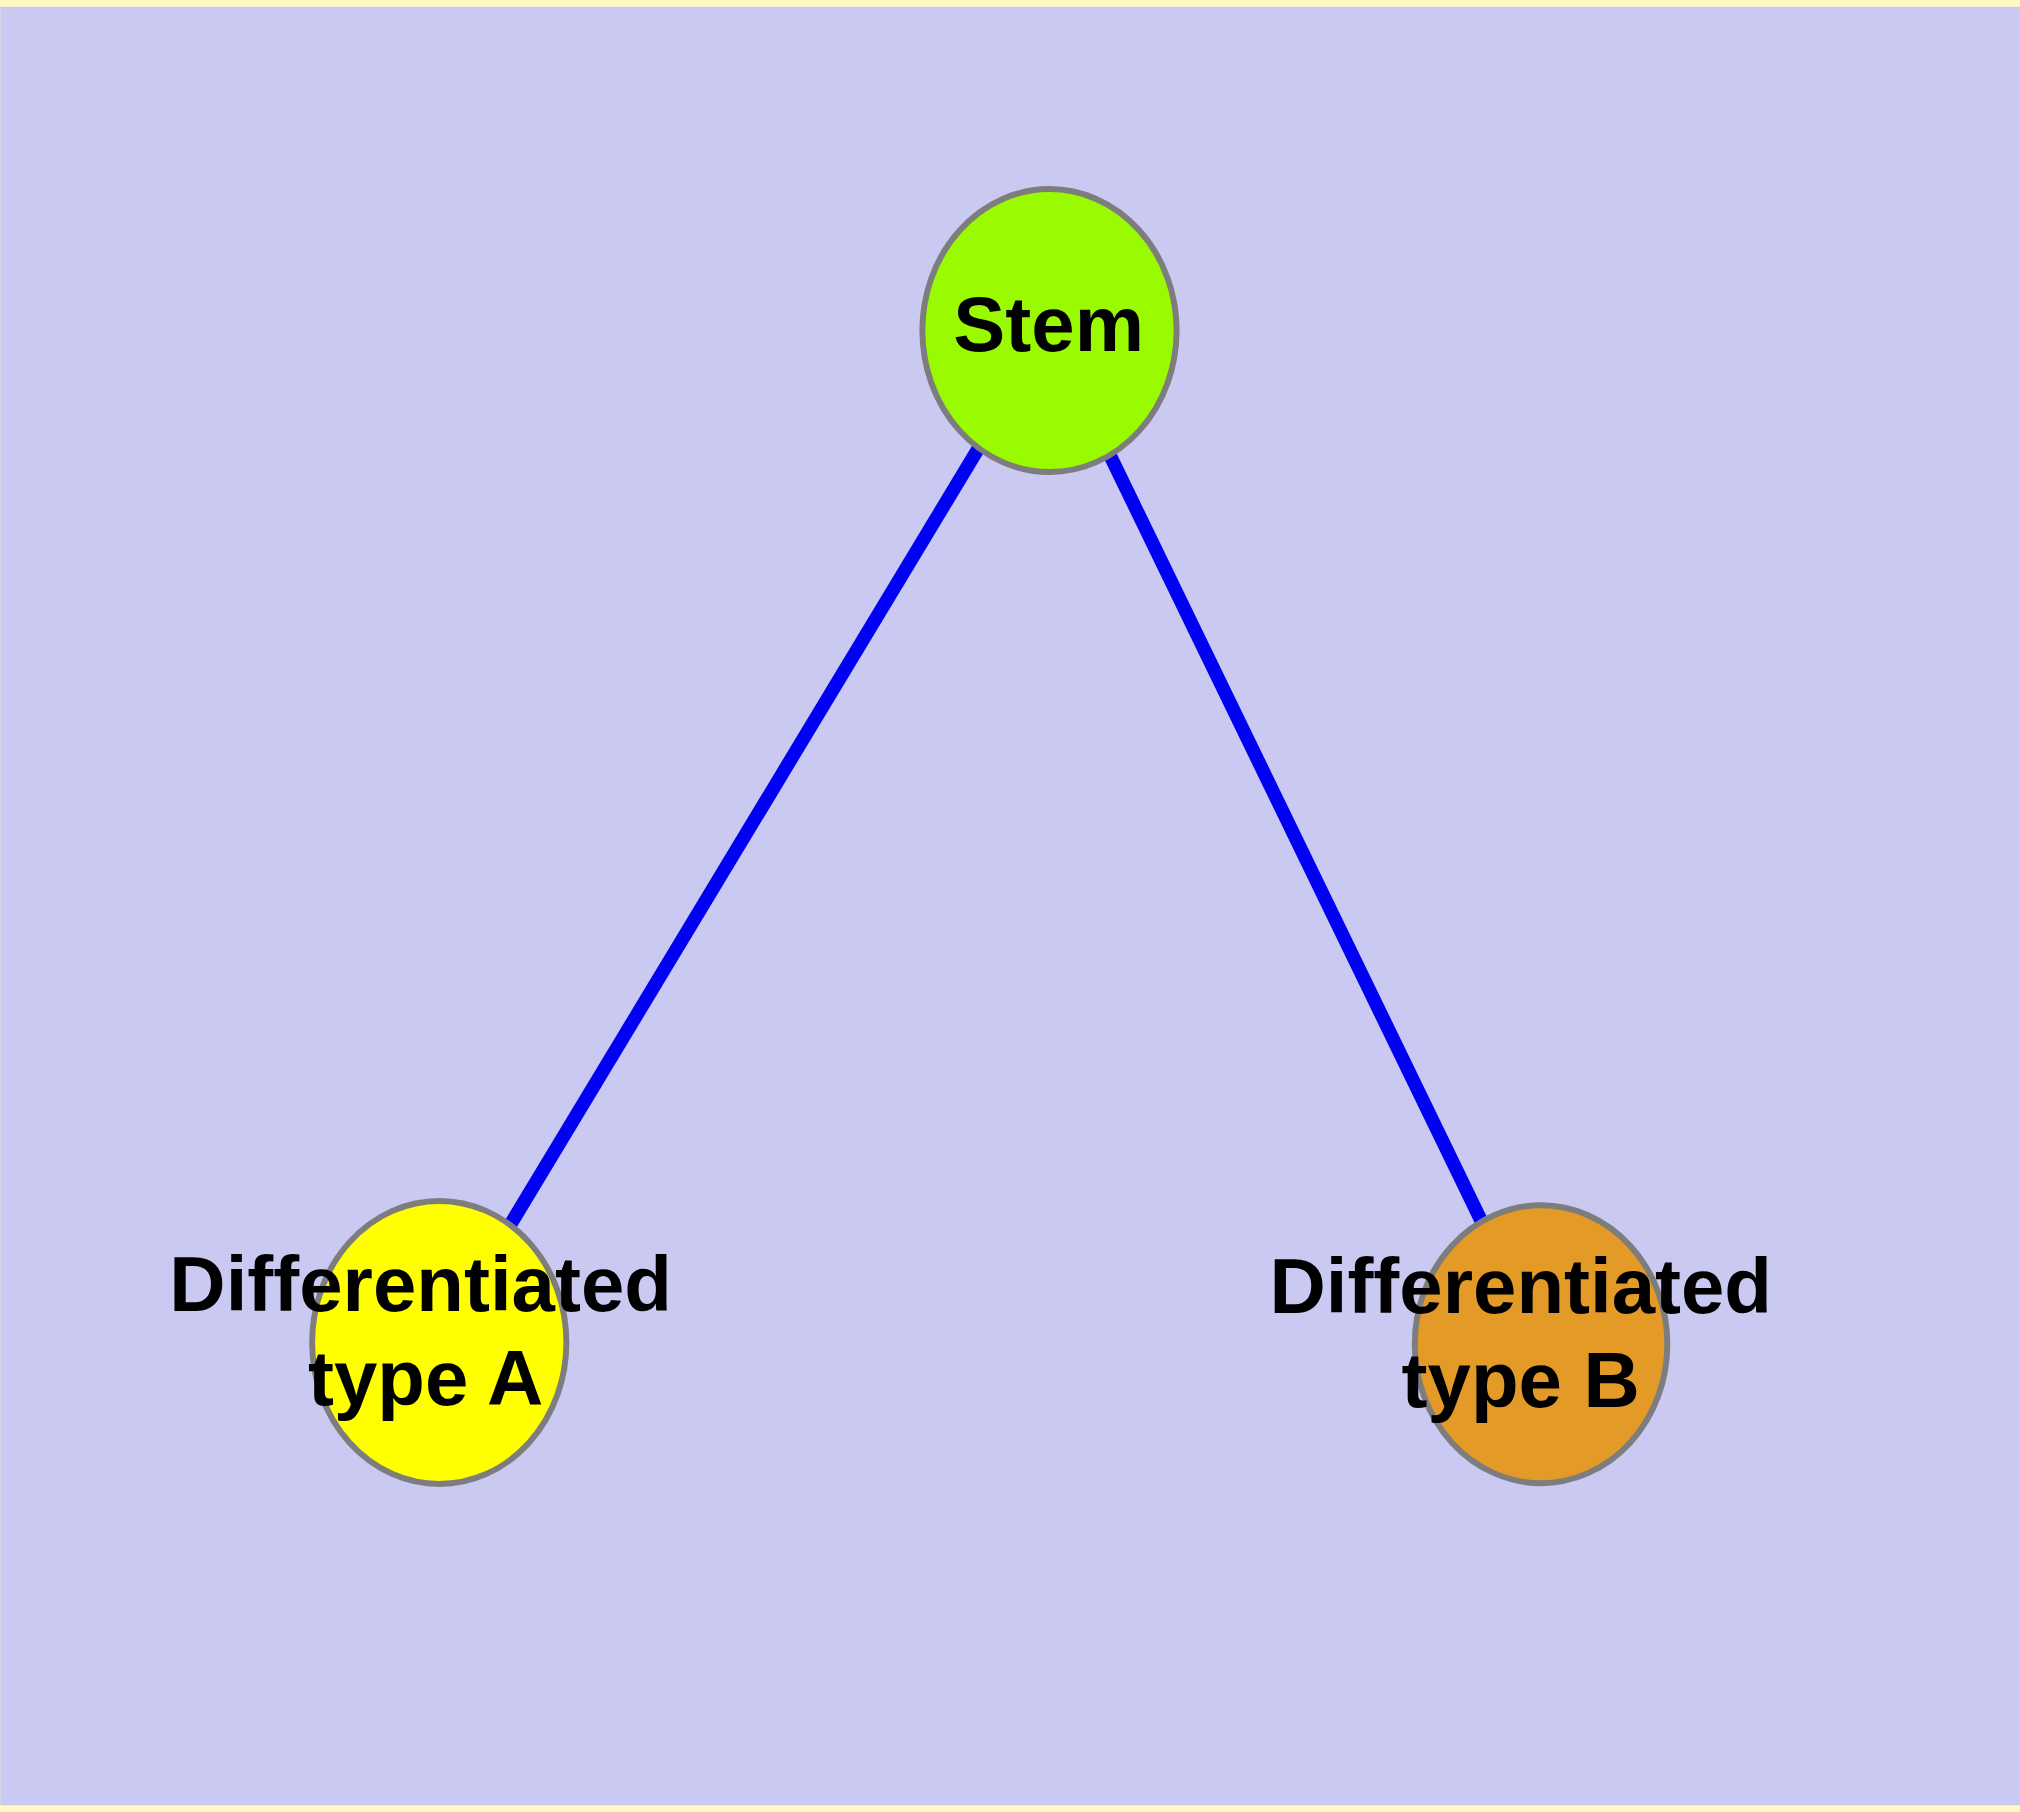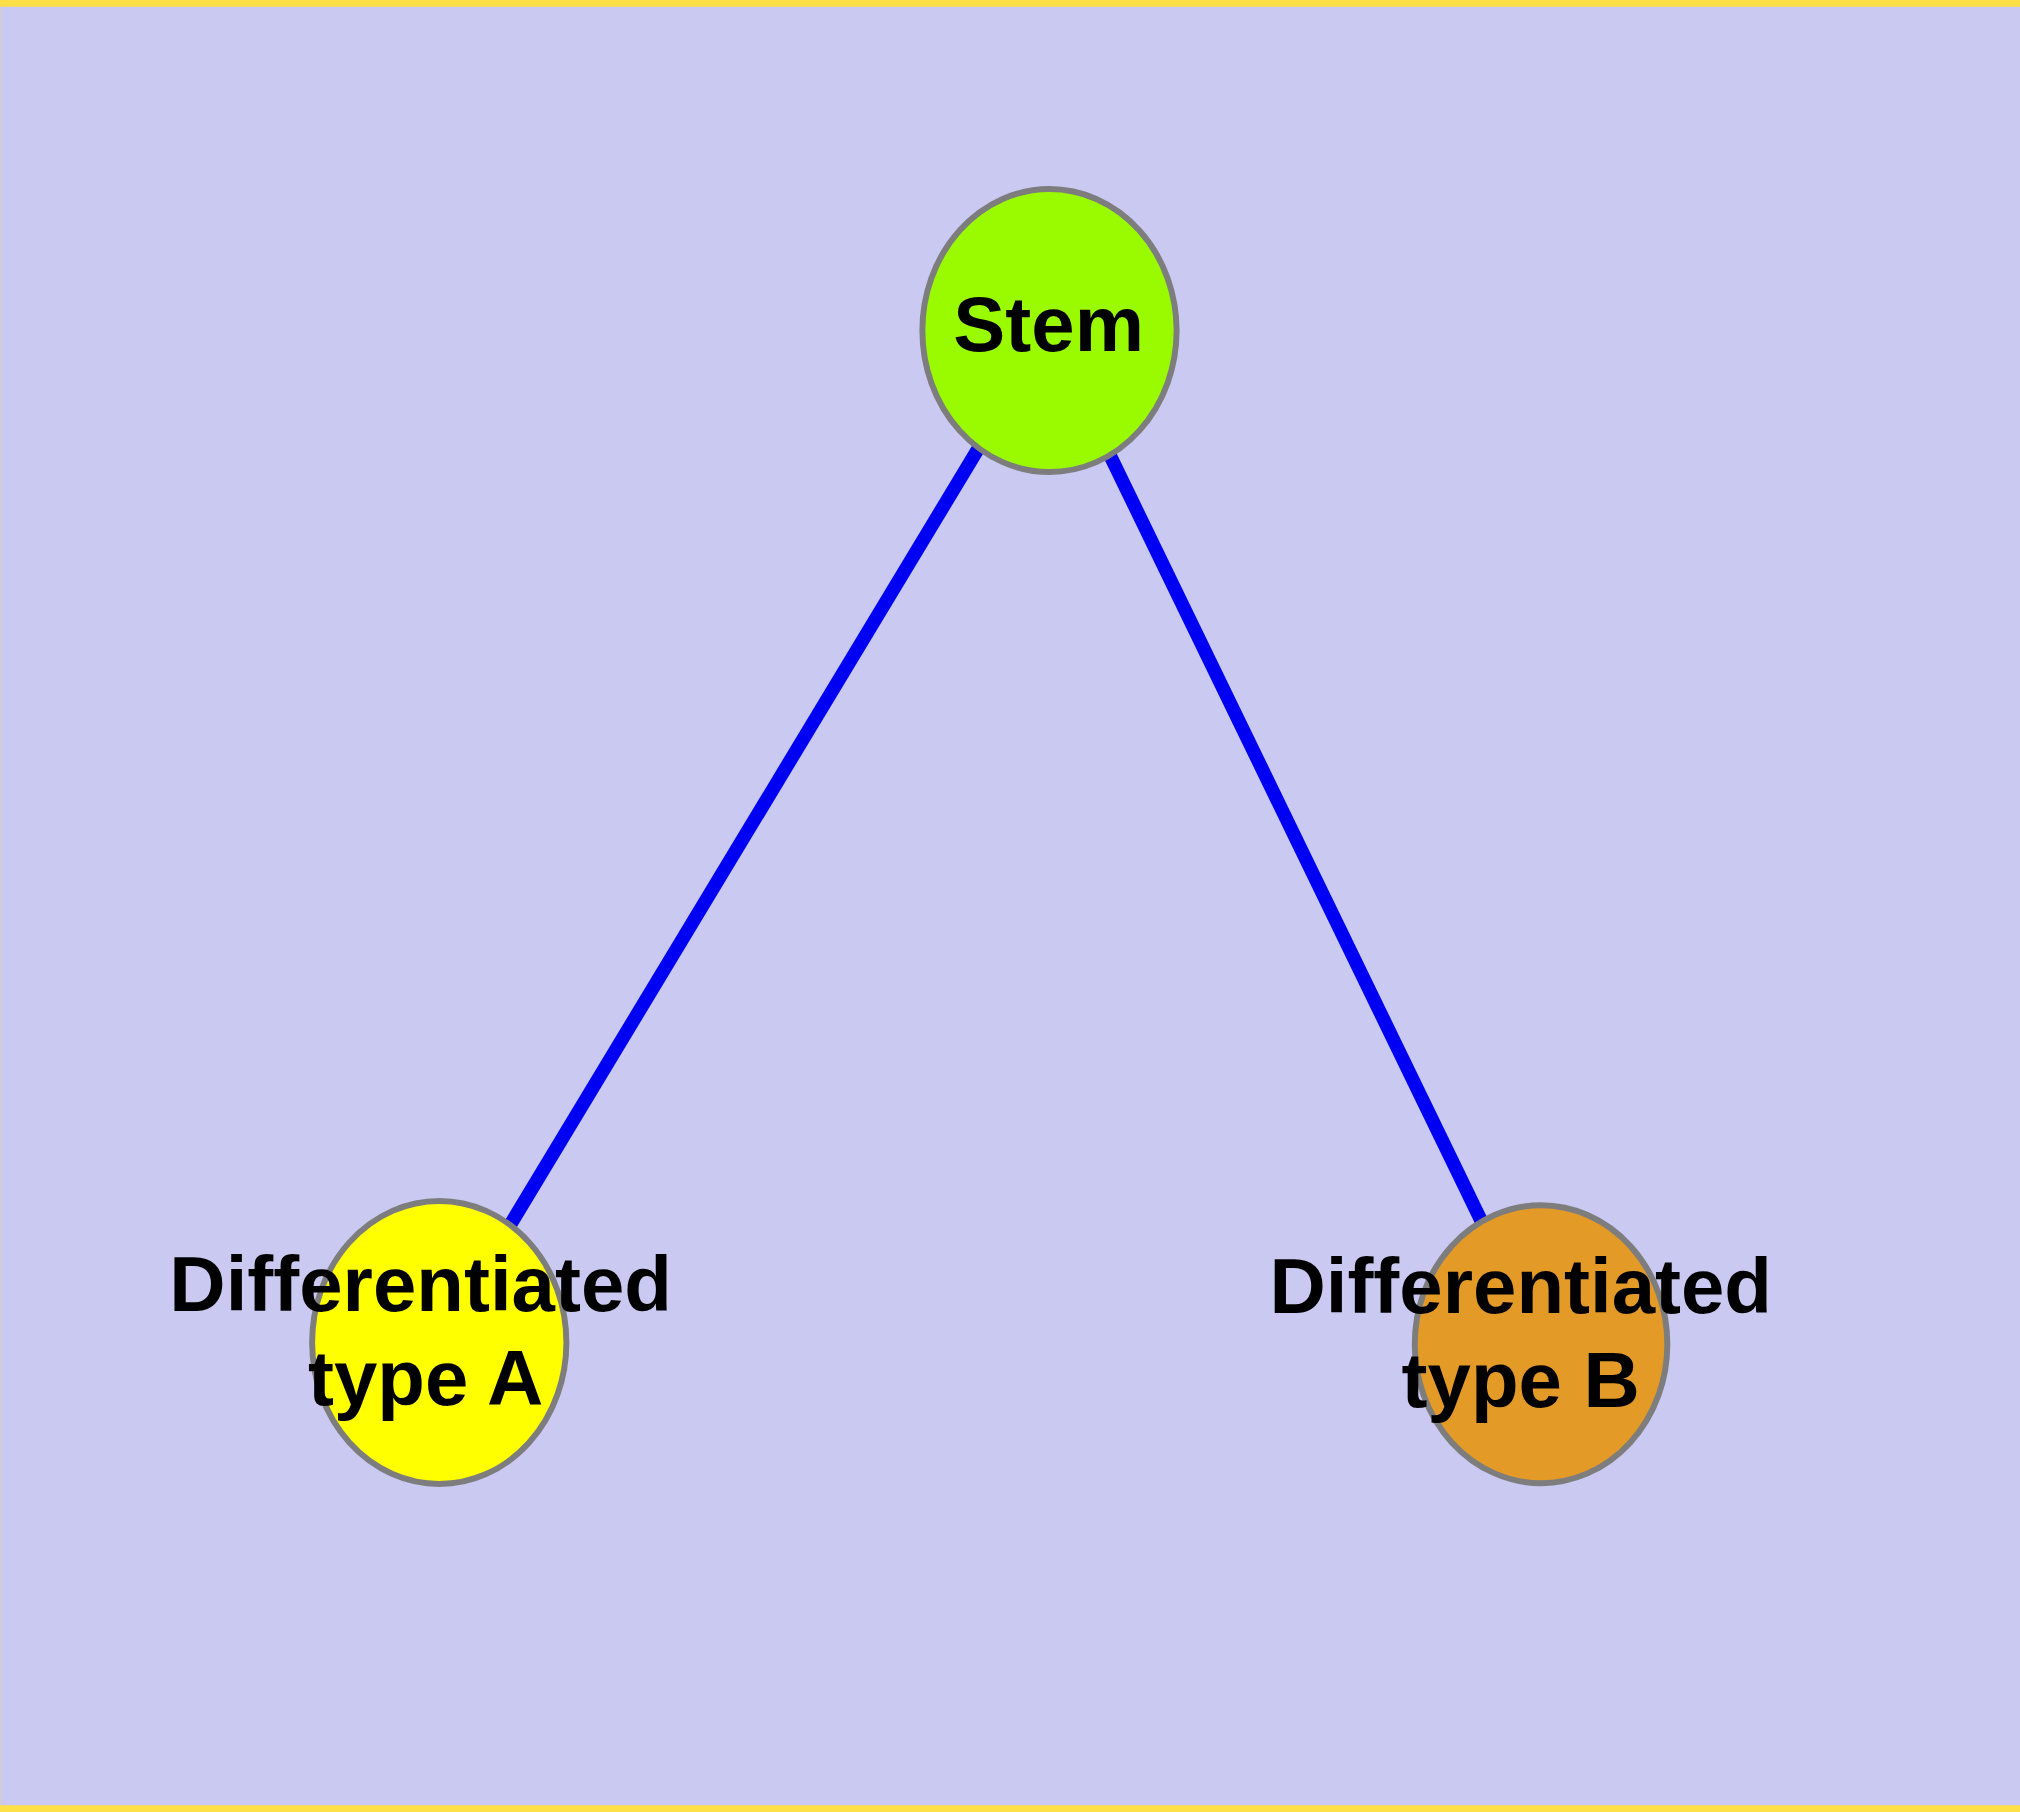--- a/index.html
+++ b/index.html
@@ -4,21 +4,21 @@
 <style>
   html, body {
     margin: 0;
     padding: 0;
     background: #ffffff;
   }
   .stage {
     position: relative;
     width: 2021px;
     height: 1812px;
-    background: #fde047;
+    background: #fef9c3;
     overflow: hidden;
     font-family: "Liberation Sans", sans-serif;
   }
   .stage svg {
     position: absolute;
     left: 0;
     top: 0;
     display: block;
   }
   .node-label {

